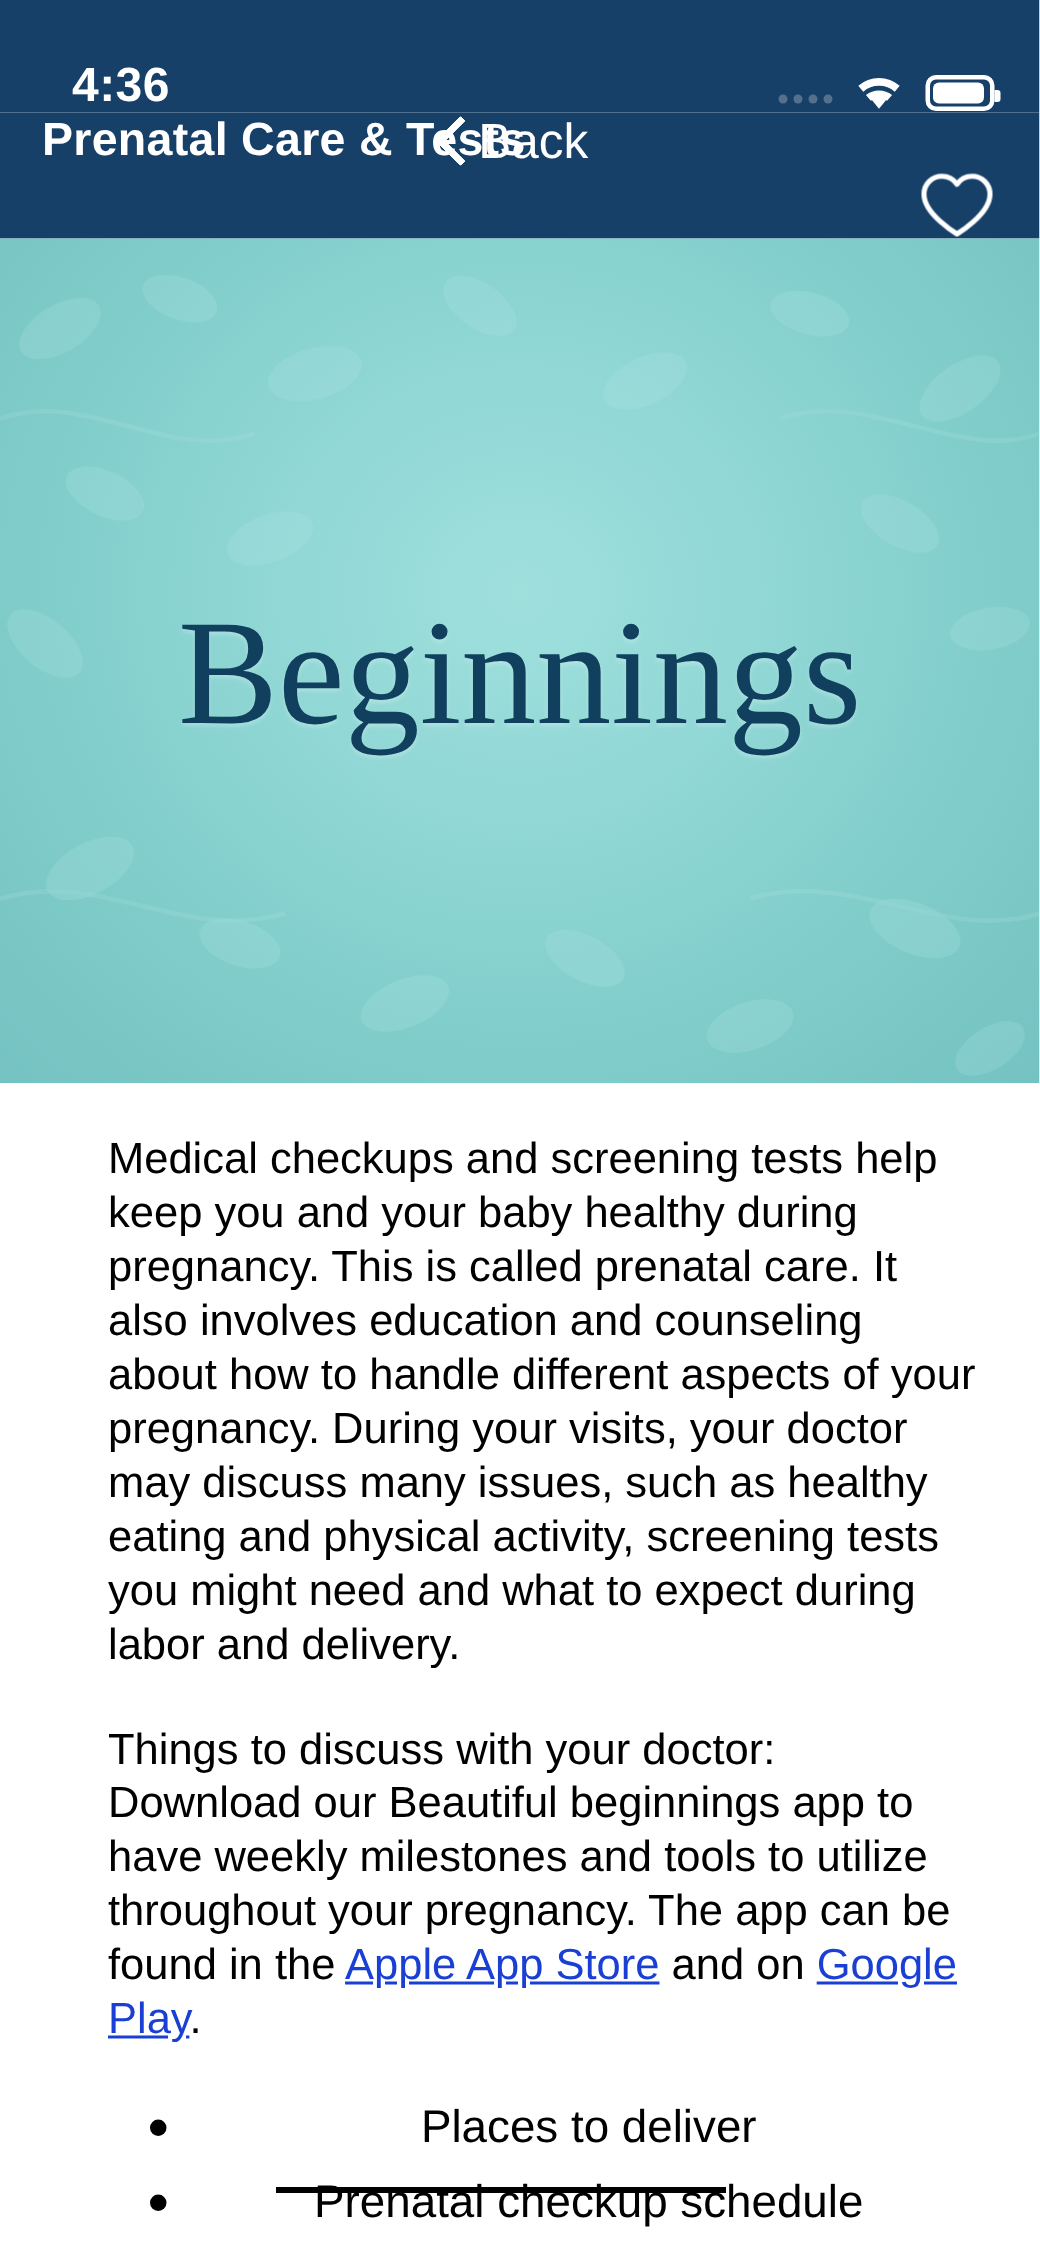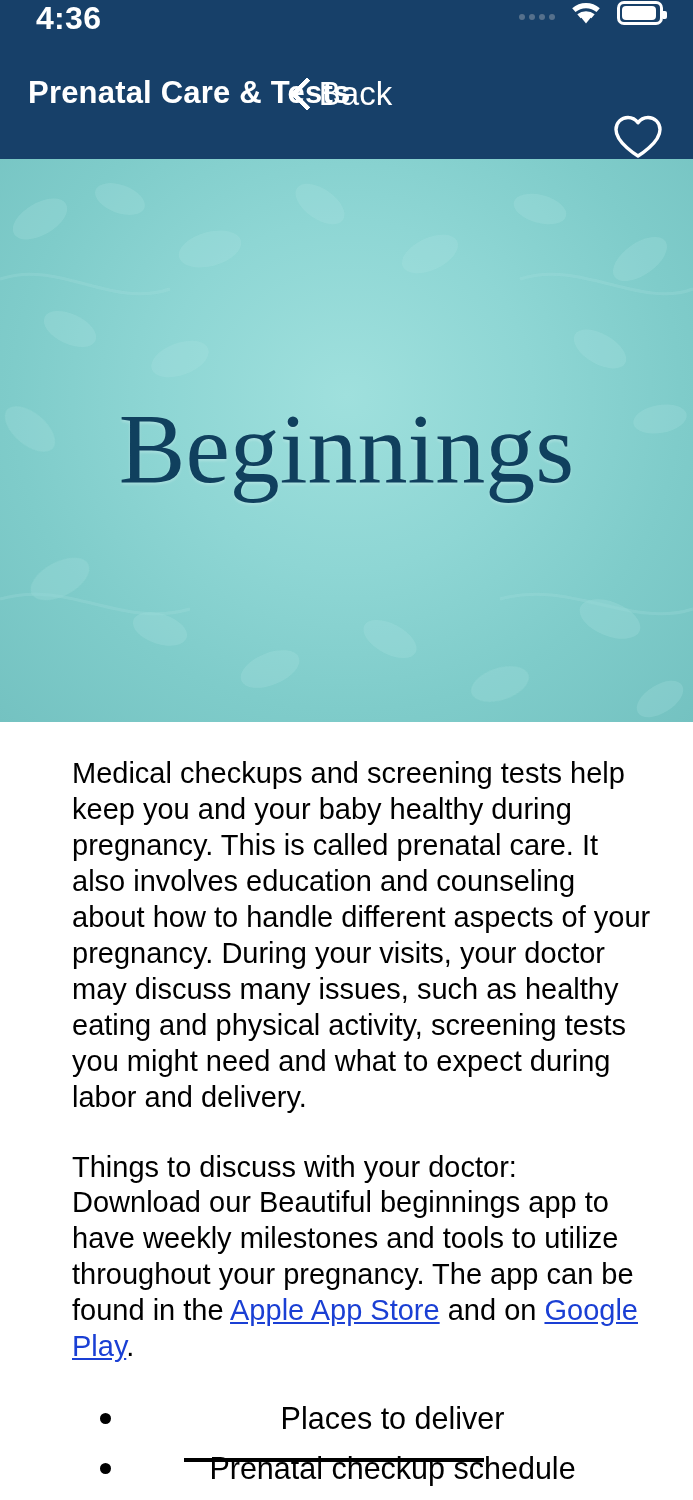--- a/index.html
+++ b/index.html
@@ -19,22 +19,22 @@
     width: 693px;
     height: 1500px;
     overflow: hidden;
   }
 
   
   .statusbar {
     height: 75px;
     background: #174069;
     display: flex;
-    align-items: flex-start;
-    padding: 0 30px 0 36px;
+    align-items: flex-end;
+    padding: 0 30px 0 48px;
     box-sizing: border-box;
     position: relative;
   }
   .status-time {
     color: #ffffff;
     font-size: 32px;
     font-weight: bold;
     letter-spacing: 0.3px;
   }
   .status-right {

